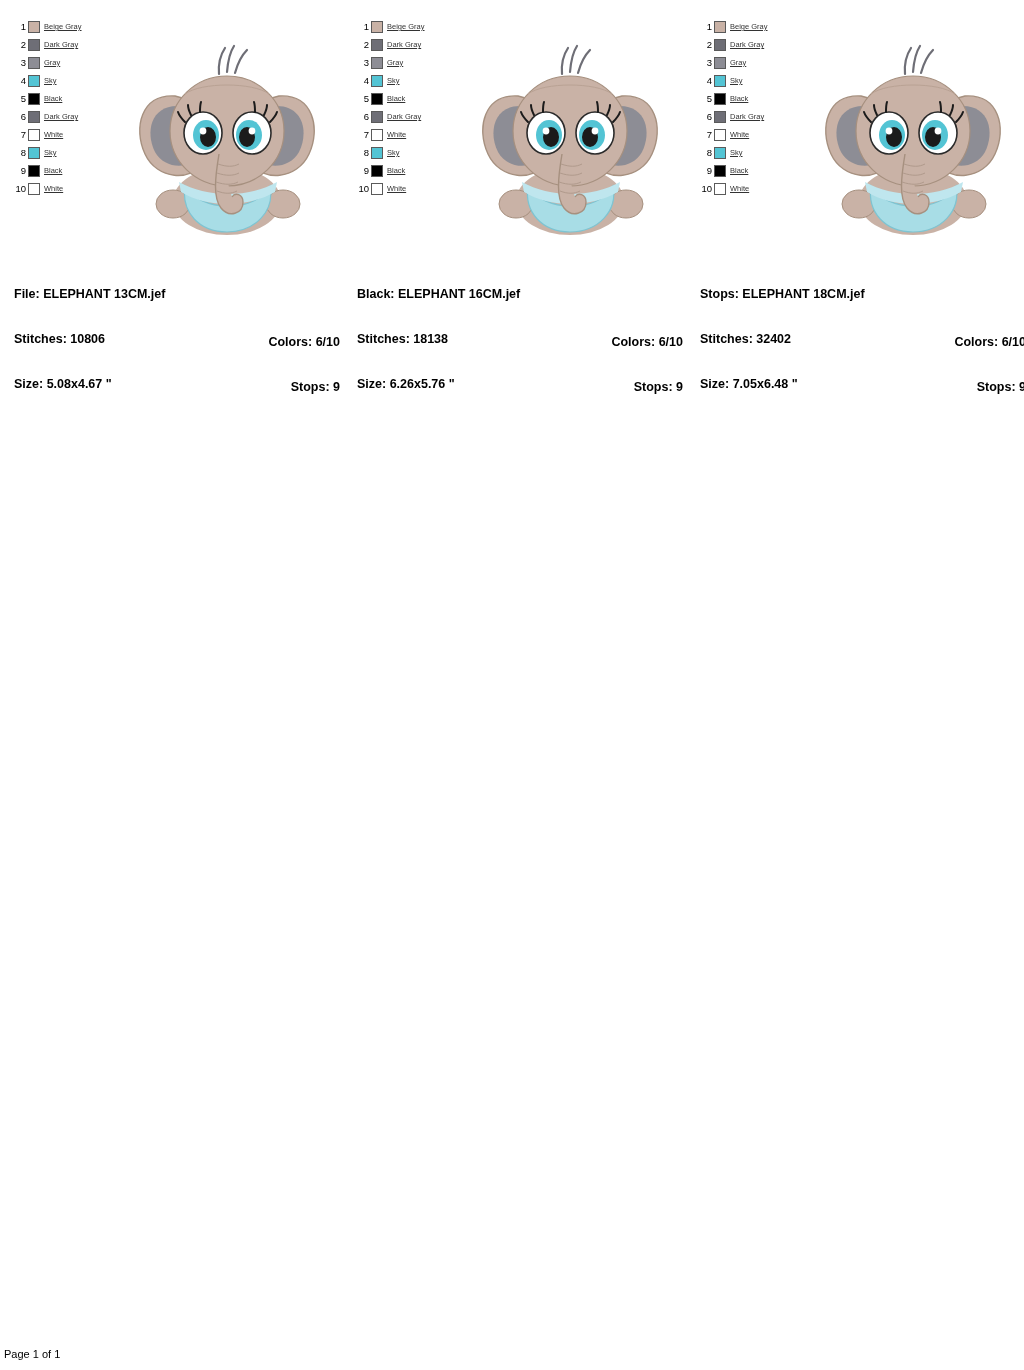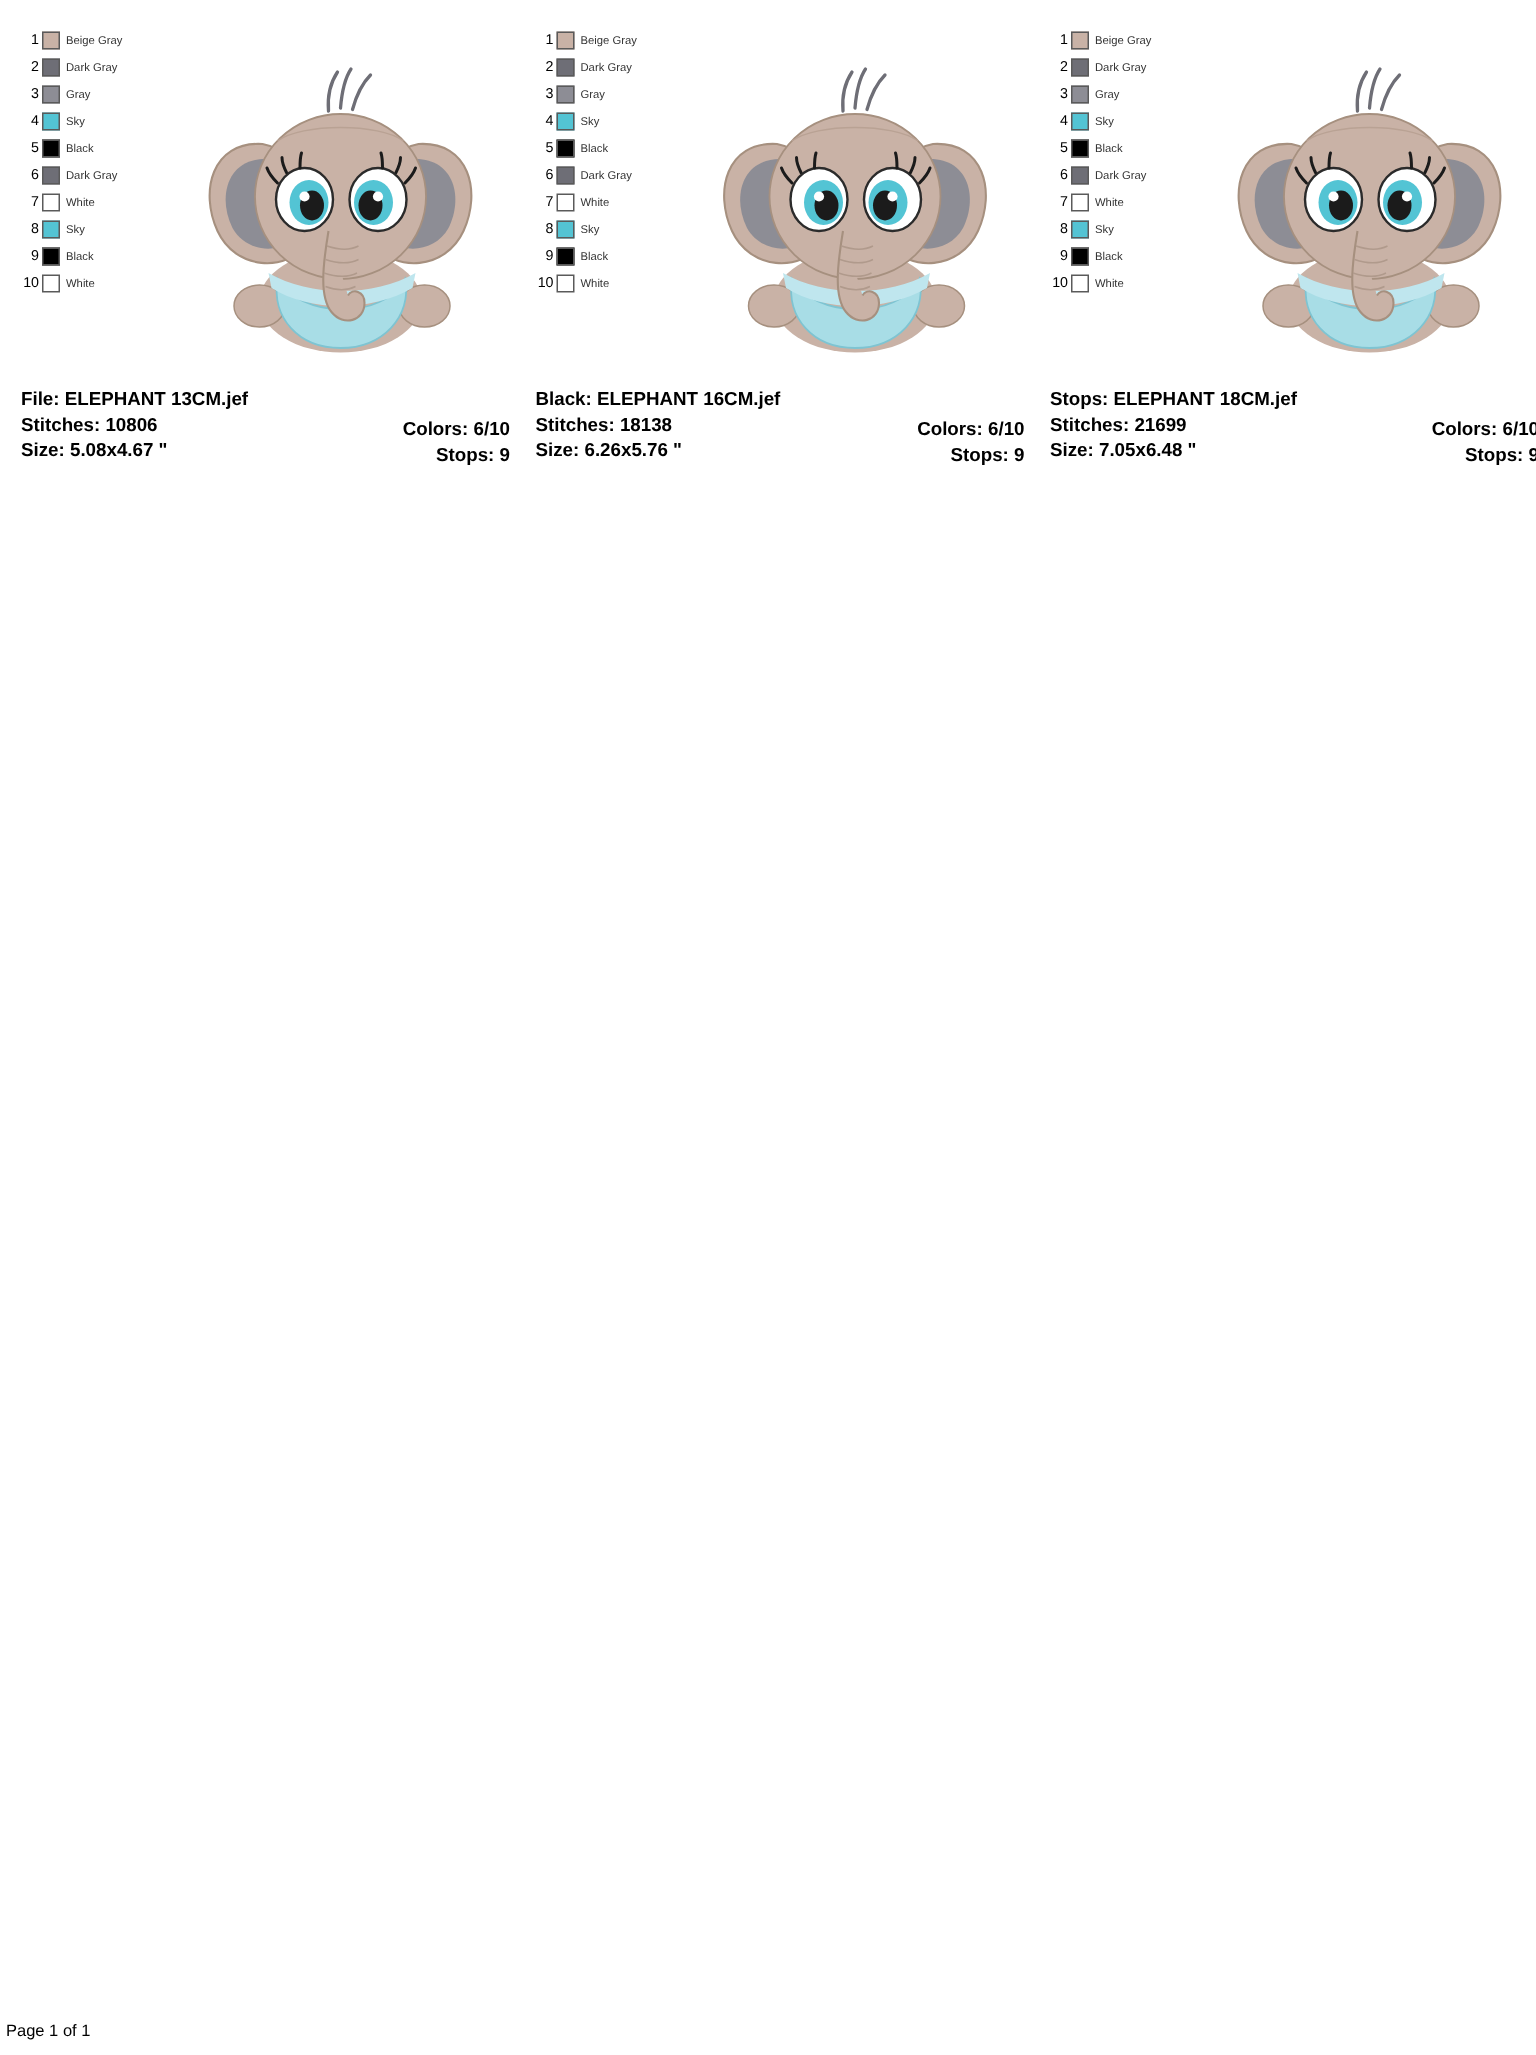--- a/index.html
+++ b/index.html
@@ -57,20 +57,21 @@
     height: 12px;
     border: 1px solid #5a5a5a;
     box-sizing: border-box;
     flex: 0 0 auto;
   }
   .legend-name {
     font-size: 7.5px;
     color: #333;
     padding-left: 4px;
     white-space: nowrap;
+    text-decoration: underline;
   }
 
   
   .art {
     position: absolute;
     left: 105px;
     top: 18px;
     width: 225px;
     height: 205px;
   }
@@ -84,20 +85,21 @@
     width: 326px;
     font-size: 12.5px;
     font-weight: bold;
     color: #000;
   }
   .info .line {
     position: relative;
     height: 17px;
     line-height: 17px;
     white-space: nowrap;
+    margin-top: 28px;
   }
   .info .right {
     position: absolute;
     right: 0;
     top: 3px;
   }
 
   .footer {
     position: absolute;
     left: 4px;
@@ -433,21 +435,21 @@
           <path d="M102 155 C110 158 116 158 122 155" stroke="#b09a8c" stroke-width="1" fill="none"></path>
         </g>
       </svg>
     </div>
 
     <div class="info">
       <div class="line">
         <span>Stops: ELEPHANT 18CM.jef</span>
       </div>
       <div class="line">
-        <span>Stitches: 21699</span>
+        <span>Stitches: 32402</span>
         <span class="right">Colors: 6/10</span>
       </div>
       <div class="line">
         <span>Size: 7.05x6.48 "</span>
         <span class="right">Stops: 9</span>
       </div>
     </div>
   </div>
 
   <div class="footer">Page 1 of 1</div>

